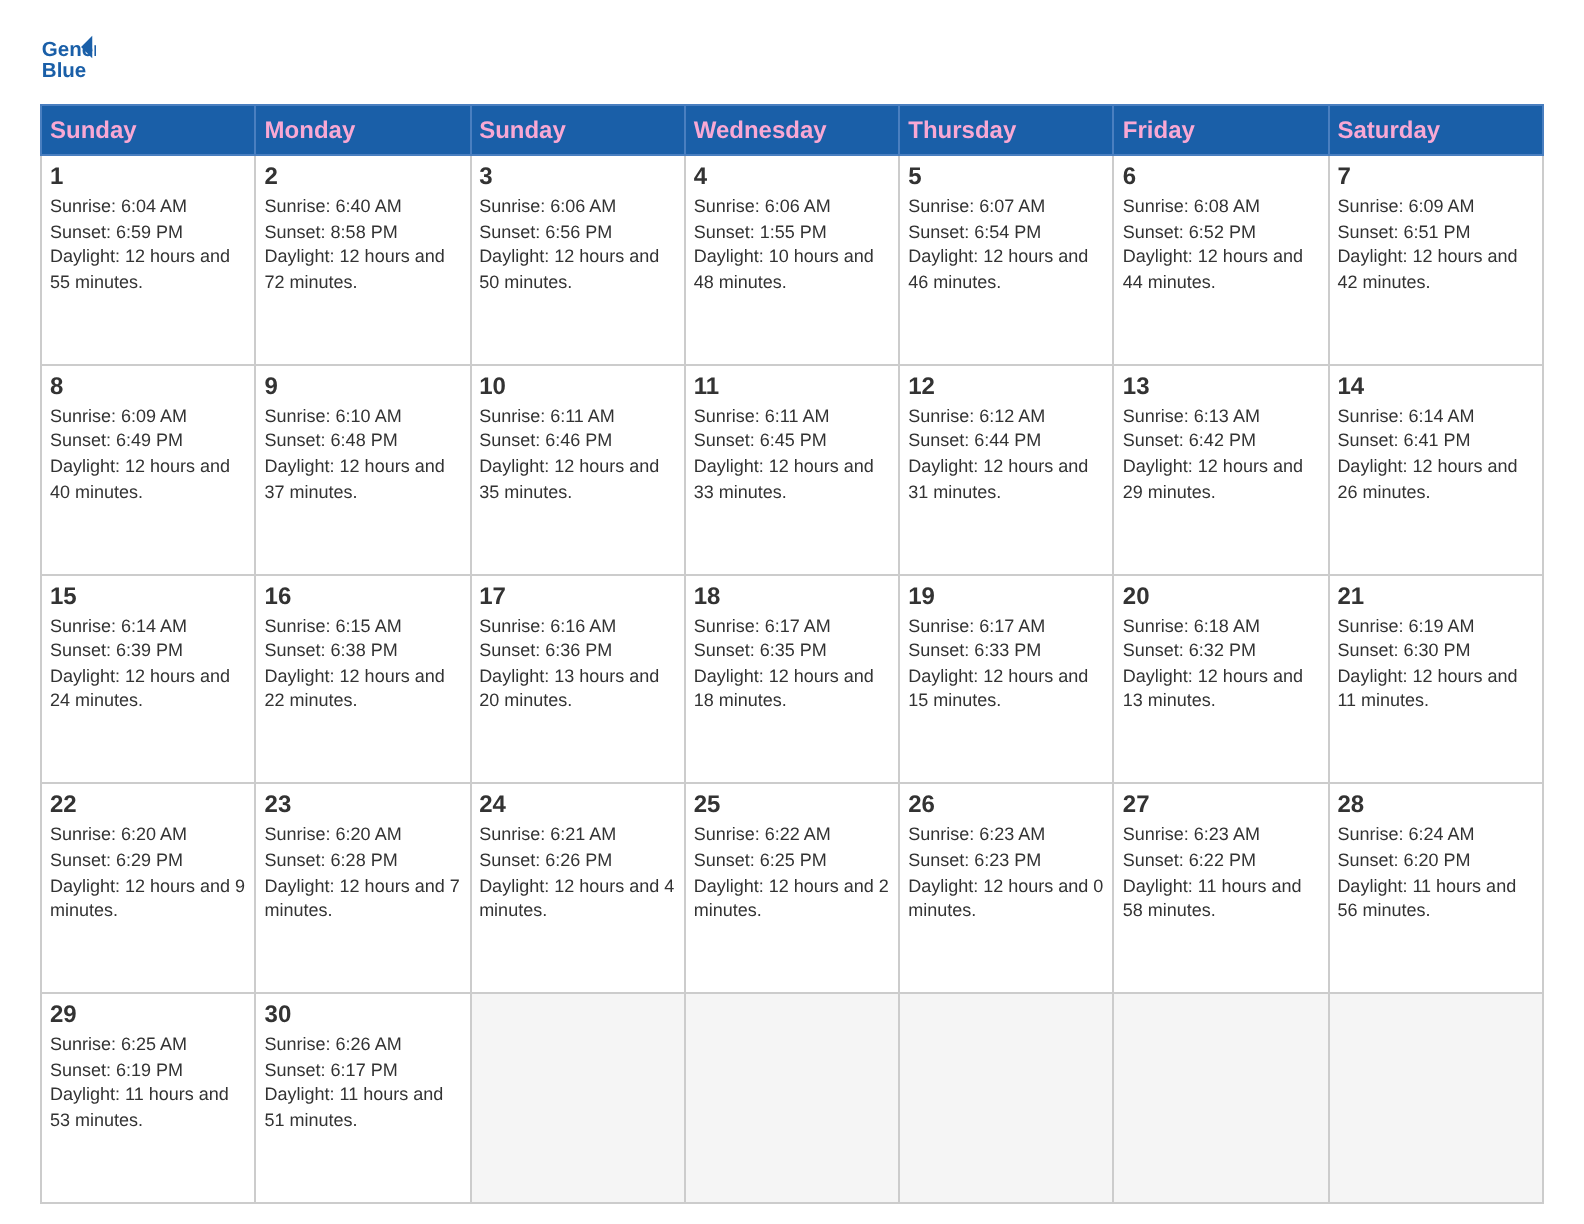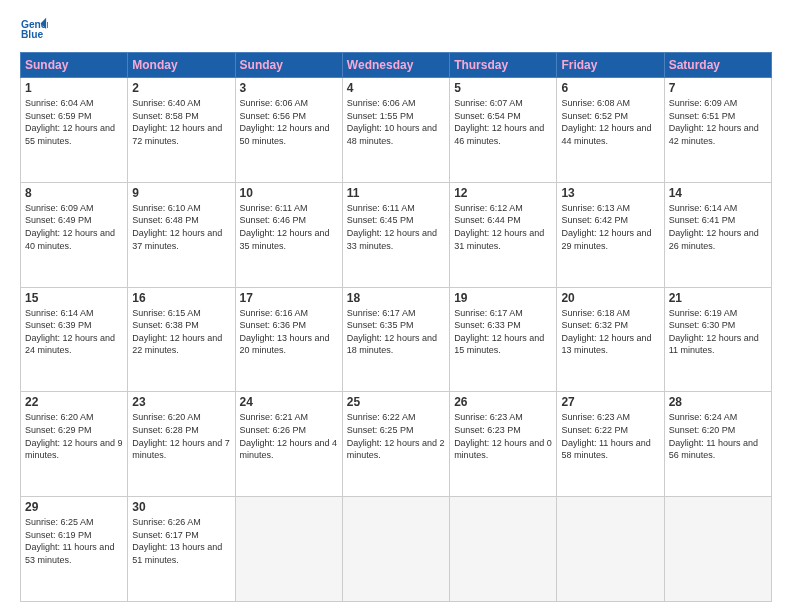--- a/index.html
+++ b/index.html
@@ -298,21 +298,21 @@
           <td>
         <span class="day-num">29</span>
         <span class="cell-text">Sunrise: 6:25 AM</span><br>
         <span class="cell-text">Sunset: 6:19 PM</span><br>
         <span class="cell-text">Daylight: 11 hours and 53 minutes.</span>
       </td>
           <td>
         <span class="day-num">30</span>
         <span class="cell-text">Sunrise: 6:26 AM</span><br>
         <span class="cell-text">Sunset: 6:17 PM</span><br>
-        <span class="cell-text">Daylight: 13 hours and 51 minutes.</span>
+        <span class="cell-text">Daylight: 11 hours and 51 minutes.</span>
       </td>
           <td class="empty"></td>
           <td class="empty"></td>
           <td class="empty"></td>
           <td class="empty"></td>
           <td class="empty"></td>
         </tr>
       </tbody>
   </table>
 </div>

